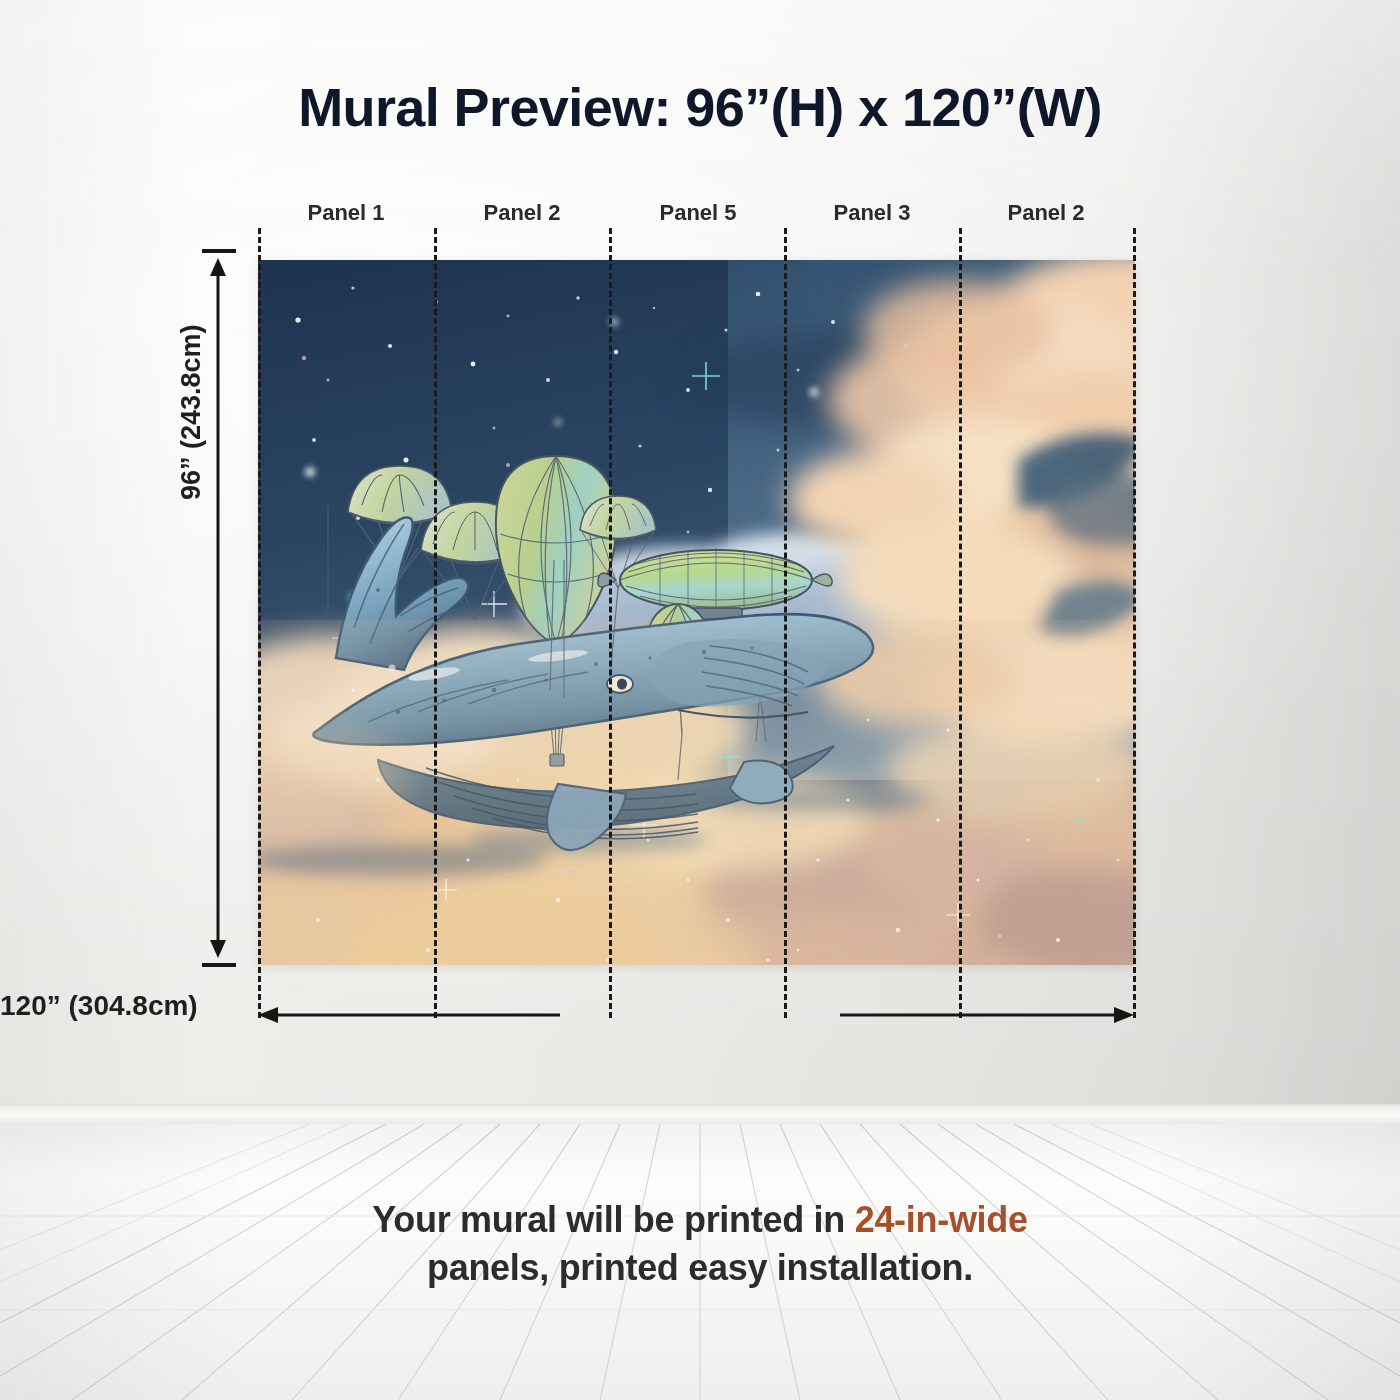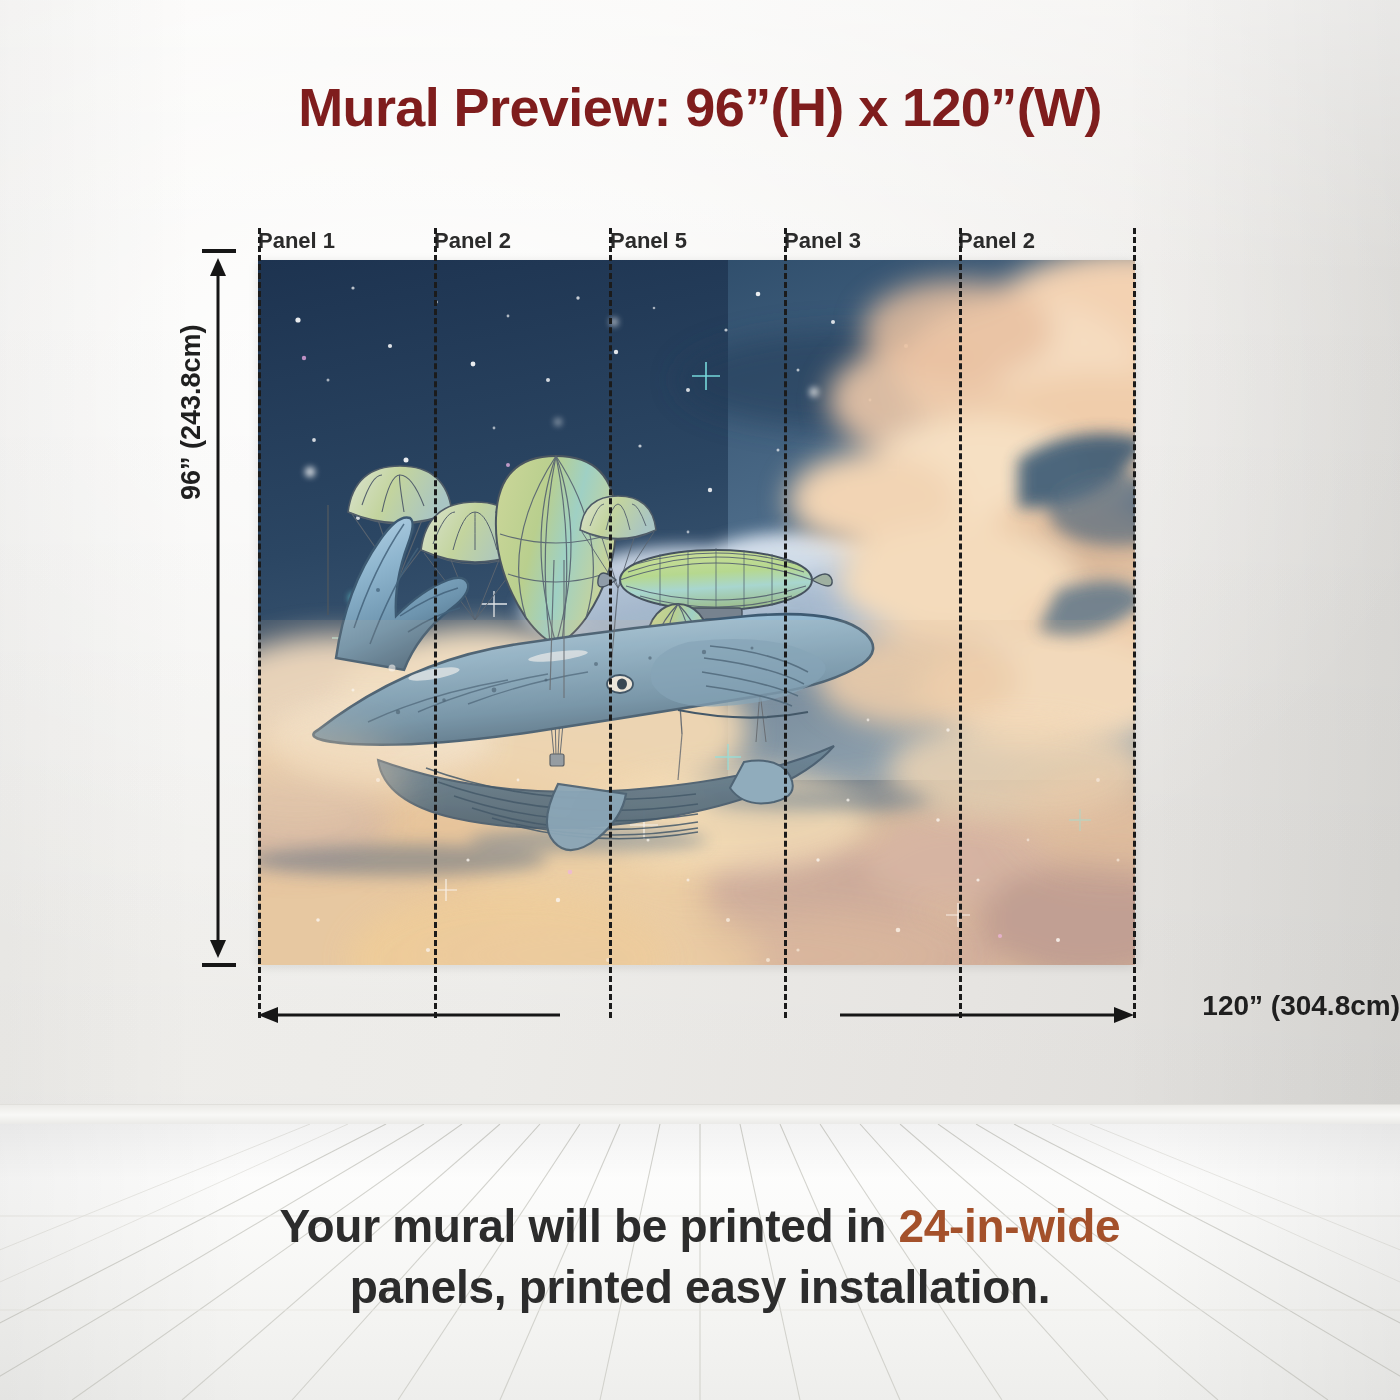--- a/index.html
+++ b/index.html
@@ -58,40 +58,41 @@
   }
 
   
   .title {
     position: absolute;
     left: 0; top: 76px;
     width: 1400px;
     text-align: center;
     font-size: 54px;
     font-weight: 700;
-    color: #7f1d1d;
+    color: #0f172a;
     letter-spacing: -0.6px;
     white-space: nowrap;
   }
 
   
   .mural {
     position: absolute;
     left: 258px; top: 260px;
     width: 877px; height: 705px;
     overflow: hidden;
     box-shadow: 0 2px 10px rgba(0,0,0,0.10);
   }
   .mural svg { display: block; }
 
   
   .panel-label {
     position: absolute;
-    top: 228px;
+    top: 200px;
     width: 176px;
+    text-align: center;
     font-size: 22px;
     font-weight: 600;
     color: #2b2b2b;
     white-space: nowrap;
   }
 
   
   .divider {
     position: absolute;
     width: 0;
@@ -112,35 +113,35 @@
     font-weight: 600;
     color: #1f1f1f;
     transform: rotate(-90deg);
     transform-origin: left top;
     white-space: nowrap;
   }
   .dim-h-label {
     position: absolute;
     left: 0; top: 990px;
     width: 1400px;
-    text-align: right;
+    text-align: left;
     font-size: 28px;
     font-weight: 600;
     color: #1f1f1f;
     white-space: nowrap;
   }
   .arrows { position: absolute; left: 0; top: 0; pointer-events: none; }
 
   
   .caption {
     position: absolute;
     left: 0; top: 1196px;
     width: 1400px;
     text-align: center;
-    font-size: 46px;
+    font-size: 36px;
     font-weight: 700;
     color: #2c2c2c;
     line-height: 1.32;
     letter-spacing: -0.3px;
   }
   .caption .accent { color: #a4512b; }
   .caption .line { display: block; white-space: nowrap; }
 </style>
 </head>
 <body>

